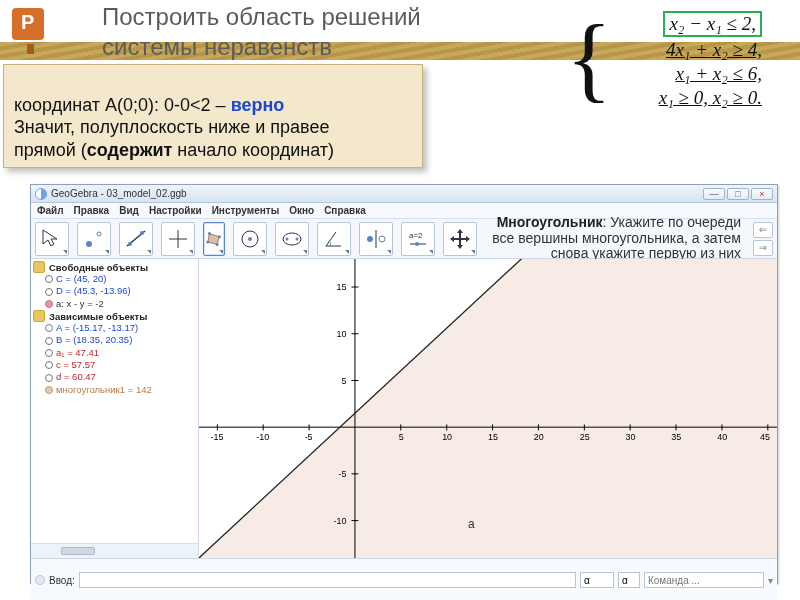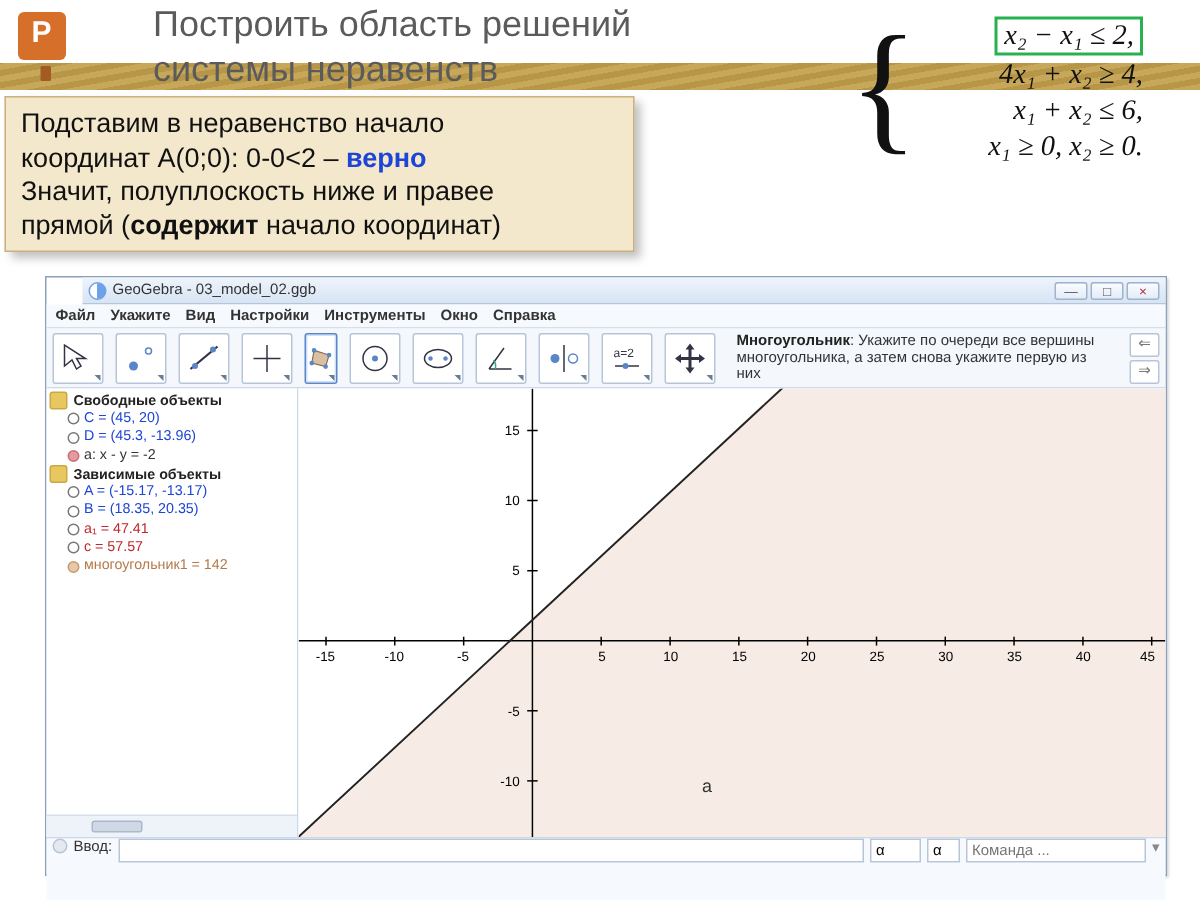--- a/index.html
+++ b/index.html
@@ -9,53 +9,53 @@
   .p-icon { position:absolute; top:8px; left:12px; width:36px; height:50px; }
   .p-sq { width:32px; height:32px; background:#d56f2a; border-radius:4px; position:relative; }
   .p-sq span { position:absolute; top:3px; left:9px; font-weight:bold; color:#fff; font-size:20px; }
   .p-pin { width:7px; height:10px; background:#a35b23; margin:4px auto 0; border-radius:1px; }
   .title { position:absolute; top:2px; left:82px; font-size:24px; color:#5b5b5b; line-height:1.25;margin-left:20px; }
   .expl { position:absolute; top:64px; left:3px; width:420px; background:#f3e8cc; border:1px solid #c9b07e; padding:6px 10px; font-size:18px; color:#111; line-height:1.25; box-shadow:4px 4px 6px rgba(0,0,0,.25); }
   .expl .blue { color:#1d45d6; }
   .formula-box { position:absolute; top:10px; right:30px; width:210px; font-family:'Cambria Math','Times New Roman',serif; font-size:19px; font-style:italic; color:#111; }
   .brace { position:absolute; left:6px; top:0; font-size:96px; line-height:96px; font-style:normal; color:#111; }
   .eqs { margin-left:32px; text-align:right; padding-right:8px; }
-  .eq { padding:1px 0; }
+  .eq { padding:1px 0;text-decoration:underline; }
   .hl { border:2px solid #28b24f; padding:0 4px; display:inline-block; }
   .app { position:absolute; top:184px; left:30px; width:748px; height:400px; border:1px solid #8aa0bb; background:linear-gradient(#fff,#f1f5fb); font-size:10px; box-shadow:1px 1px 2px rgba(0,0,0,.2); }
-  .titlebar { height:18px; background:linear-gradient(#eef4fb,#d7e4f4); display:flex; align-items:center; justify-content:space-between; padding:0 4px; border-bottom:1px solid #b7c5d8;margin-left:24px; }
+  .titlebar { height:18px; background:linear-gradient(#eef4fb,#d7e4f4); display:flex; align-items:center; justify-content:space-between; padding:0 4px; border-bottom:1px solid #b7c5d8; }
   .titlebar .l { display:flex; align-items:center; gap:4px; color:#333; }
   .gg-logo { width:12px; height:12px; border-radius:50%; background:conic-gradient(#6ea2e8 0 50%, #fff 0 100%); border:1px solid #6ea2e8; }
   .tb-btns { display:flex; gap:2px; }
   .tb-btn { width:22px; height:12px; border:1px solid #9fb3cd; background:linear-gradient(#fafcff,#e3ecf7); border-radius:2px; font-size:9px; text-align:center; line-height:10px; color:#555; }
   .tb-btn.close { color:#b33; }
   .menubar { height:16px; display:flex; gap:10px; padding:0 6px; align-items:center; color:#333; font-size:10px; background:#f6f9fd; border-bottom:1px solid #d6dfeb;font-weight:bold; }
   .toolbar { height:40px; display:flex; align-items:center; padding:2px 4px; background:#f4f8fc; border-bottom:1px solid #cdd9e8; gap:8px; }
   .tool { width:34px; height:34px; border:1px solid #b7c5d8; background:#fff; border-radius:2px; display:flex; align-items:center; justify-content:center; color:#556; position:relative; }
   .tool.sel { border-color:#5a86c8; box-shadow:inset 0 0 0 1px #cfe1f8; }
   .tool svg { width:26px; height:26px; }
   .tool .dd { position:absolute; right:1px; bottom:1px; width:0; height:0; border-left:4px solid transparent; border-top:4px solid #6a7c92; }
-  .tip { flex:1; margin-left:6px; font-size:10px; color:#333; line-height:1.1; }
+  .tip { flex:1; margin-left:6px; font-size:14px; color:#333; line-height:1.1;text-align:right; }
   .tip b { color:#222; }
   .nav-btns { display:flex; flex-direction:column; gap:2px; margin-left:4px; }
   .nav-btns .nb { width:20px; height:16px; border:1px solid #b7c5d8; background:#fff; border-radius:2px; font-size:10px; text-align:center; line-height:14px; color:#777; }
   .workspace { display:flex; height:300px; border-bottom:1px solid #cdd9e8; }
   .side { width:168px; border-right:1px solid #cdd9e8; background:#fff; display:flex; flex-direction:column; }
   .side-list { flex:1; overflow:auto; padding:2px 0 2px 2px; font-size:9.5px; color:#333; }
   .side-list .grp { font-weight:bold; color:#222; display:flex; align-items:center; gap:2px; }
   .side-list .grp::before { content:""; width:10px; height:10px; background:#e7c75e; border:1px solid #c8a946; border-radius:2px; margin-right:2px; }
   .side-list .item { display:flex; align-items:center; gap:3px; padding-left:12px; line-height:1.3;text-align:right; }
   .side-list .item .dot { width:8px; height:8px; border-radius:50%; border:1px solid #777; flex-shrink:0; }
   .side-list .item .filled { background:#e49aa0; border-color:#c76f78; }
   .side-hr { border-top:1px solid #d6dfeb; }
   .side-scroll { height:14px; background:#eef3f9; display:flex; align-items:center; position:relative; }
   .side-scroll .thumb { position:absolute; left:30px; width:34px; height:8px; background:#cfd9e6; border:1px solid #aab8cb; border-radius:2px; }
   .canvas { flex:1; position:relative; background:#fff; overflow:hidden; }
   .canvas svg { position:absolute; inset:0; }
-  .inputbar { height:42px; display:flex; gap:4px; padding:0 4px; background:#f6f9fd; font-size:10px; }
+  .inputbar { height:42px; display:flex; align-items:center; gap:4px; padding:0 4px; background:#f6f9fd; font-size:10px; }
   .inputbar .bullet { width:10px; height:10px; border-radius:50%; background:#e4e9f0; border:1px solid #b7c5d8; }
   .inputbar label { color:#333; }
   .inputbar input { height:16px; border:1px solid #b7c5d8; padding:0 3px; font-size:10px; }
   .inp-main { flex:1; }
   .small { width:34px; }
   .sel { width:22px; }
 </style>
 </head>
 <body>
 
@@ -68,21 +68,21 @@
       </div>
     <div class="p-pin"></div>
   </div>
 
   <div class="title">
     <span>Построить область решений</span><br>
     <span>системы неравенств</span>
   </div>
 
   <div class="expl">
-    <span>Подставим в неравенство начало</span><br>
+    <br>
     <span>координат A(0;0): 0-0&lt;2 – </span><b class="blue">верно</b><br>
     <span>Значит, полуплоскость ниже и правее</span><br>
     <span>прямой (</span><b>содержит</b><span> начало координат)</span>
   </div>
 
   <div class="formula-box">
     <span class="brace">{</span>
     <div class="eqs">
       <div class="eq"><span class="hl">x₂ − x₁ ≤ 2,</span></div>
       <div class="eq">4x₁ + x₂ ≥ 4,</div>
@@ -99,21 +99,21 @@
       </div>
       <div class="tb-btns">
         <div class="tb-btn">—</div>
         <div class="tb-btn">□</div>
         <div class="tb-btn close">×</div>
       </div>
     </div>
 
     <div class="menubar">
       <span>Файл</span>
-      <span>Укажите</span>
+      <span>Правка</span>
       <span>Вид</span>
       <span>Настройки</span>
       <span>Инструменты</span>
       <span>Окно</span>
       <span>Справка</span>
     </div>
 
     <div class="toolbar">
       <div class="tool">
           <svg viewBox="0 0 26 26">
@@ -229,20 +229,24 @@
               <span class="dot"></span>
               <span style="color:#1d45d6">B = (18.35, 20.35)</span>
             </div>
           <div class="item">
               <span class="dot"></span>
               <span style="color:#c1272d">a₁ = 47.41</span>
             </div>
           <div class="item">
               <span class="dot"></span>
               <span style="color:#c1272d">c = 57.57</span>
+            </div>
+          <div class="item">
+              <span class="dot"></span>
+              <span style="color:#c1272d">d = 60.47</span>
             </div>
           <div class="item">
               <span class="dot filled" style="background:#e7c8a9;border-color:#c49b6f"></span>
               <span style="color:#b57a4a">многоугольник1 = 142</span>
             </div>
         </div>
         <div class="side-hr"></div>
         <div class="side-scroll">
             <div class="thumb"></div>
           </div>

